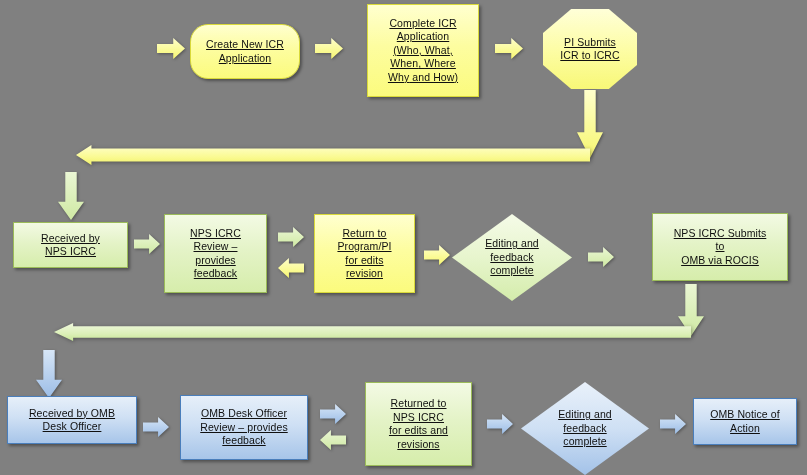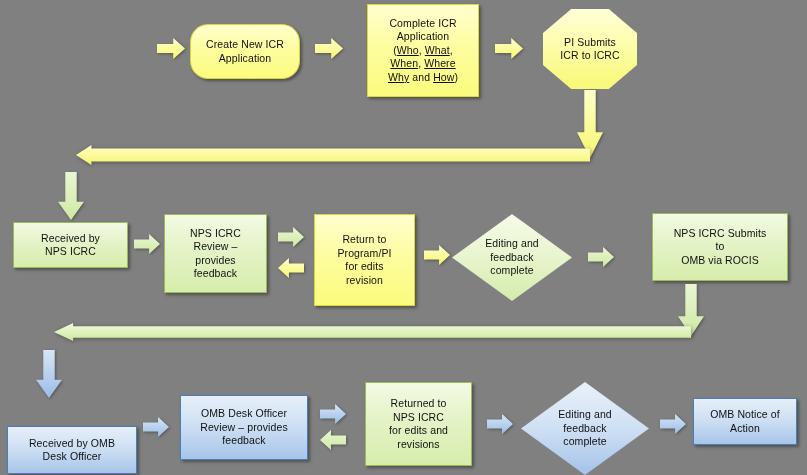--- a/index.html
+++ b/index.html
@@ -17,21 +17,21 @@
   .node{
     position:absolute;
     box-sizing:border-box;
     display:flex;align-items:center;justify-content:center;
     text-align:center;
     color:#101010;
     font-size:10.5px;
     line-height:13.5px;
     letter-spacing:0.1px;
   }
-  .node .lbl{display:block;padding:0 3px;}
+  .node .lbl{display:block;padding:0 3px;text-decoration:underline;}
 
   
   .rect{
     border:1px solid #b9b93d;
     box-shadow:2px 2px 3px rgba(0,0,0,.38);
   }
   .rect.yellow{
     background:linear-gradient(to bottom,#ffffcf 0%,#fdfda0 45%,#fbfb7d 100%);
     border-color:#d9d93a;
   }
@@ -174,21 +174,21 @@
   </div>
 
   <div class="arrow right green" style="left:278px;top:227px;width:26px;height:20px;">
     <div class="body"></div>
   </div>
 
   <div class="arrow left yellow" style="left:278px;top:258px;width:26px;height:20px;">
     <div class="body"></div>
   </div>
 
-  <div class="node rect yellow" style="left:314px;top:214px;width:101px;height:92px;">
+  <div class="node rect yellow" style="left:314px;top:214px;width:101px;height:79px;">
     <span class="lbl">
       <span>Return to</span><br>
       <span>Program/PI</span><br>
       <span>for edits</span><br>
       <span>revision</span>
     </span>
   </div>
 
   <div class="arrow right yellow" style="left:424px;top:245px;width:26px;height:20px;">
     <div class="body"></div>
@@ -220,21 +220,21 @@
   </div>
 
   <div class="barrow left green" style="left:54px;top:323px;width:637px;height:18px;">
     <div class="body"></div>
   </div>
 
   <div class="arrow down blue" style="left:36px;top:350px;width:26px;height:48px;">
     <div class="body"></div>
   </div>
 
-  <div class="node rect blue" style="left:7px;top:426px;width:130px;height:48px;">
+  <div class="node rect blue" style="left:7px;top:396px;width:130px;height:48px;">
     <span class="lbl">
       <span>Received by OMB</span><br>
       <span>Desk Officer</span>
     </span>
   </div>
 
   <div class="arrow right blue" style="left:143px;top:417px;width:26px;height:20px;">
     <div class="body"></div>
   </div>
 

